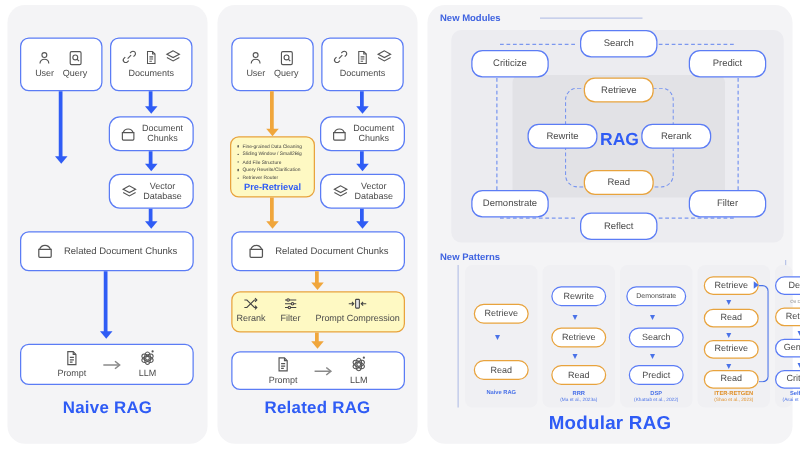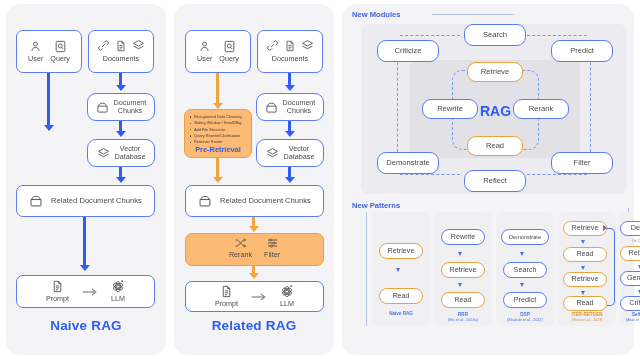--- a/index.html
+++ b/index.html
@@ -30,21 +30,21 @@
   svg{display:block;}
 
   
   .arrow{position:absolute;background:#2f5cf5;}
   .arrow.v{width:3.4px;}
   .arrow.orange{background:#f0a63c;}
   .ahead{position:absolute;width:0;height:0;border-left:5px solid transparent;border-right:5px solid transparent;border-top:6px solid #2f5cf5;}
   .ahead.orange{border-top-color:#f0a63c;}
 
   
-  .orange-panel{position:absolute;box-sizing:border-box;background:#fdba74;border:1.1px solid #e8a33d;border-radius:7px;}
+  .orange-panel{position:absolute;box-sizing:border-box;background:#fef9c3;border:1.1px solid #e8a33d;border-radius:7px;}
   .bullets{margin:0;padding:4px 4px 0 9px;list-style:none;}
   .bullets li{position:relative;font-size:3.9px;color:#3d3d3d;line-height:1.62;white-space:nowrap;}
   .bullets li:before{content:"";position:absolute;left:-4.5px;top:2.2px;width:1.6px;height:1.6px;background:#3d3d3d;border-radius:50%;}
   .sub-title{position:absolute;width:100%;text-align:center;color:#2f5cf5;font-size:7.4px;font-weight:bold;}
 
   
   .sec-label{position:absolute;color:#3f63e0;font-size:7.6px;font-weight:bold;}
   .sec-rule{position:absolute;height:1px;background:#b9c4e8;}
   .sec-rule.v{width:1px;height:auto;}
   .mod-stage{position:absolute;background:#ececf0;border-radius:8px;}
@@ -312,20 +312,28 @@
       </div>
       <div class="icon-col">
         <svg width="13" height="12" viewBox="0 0 24 24" fill="none" stroke="#444" stroke-width="1.7">
           <path d="M3 6h18M3 12h18M3 18h18"></path>
             <circle cx="8" cy="6" r="2" fill="#fae2c0"></circle>
             <circle cx="15" cy="12" r="2" fill="#fae2c0"></circle>
             <circle cx="10" cy="18" r="2" fill="#fae2c0"></circle>
         </svg>
         <span class="lbl">Filter</span>
       </div>
+      <div class="icon-col">
+        <svg width="20" height="12" viewBox="0 0 32 24" fill="none" stroke="#444" stroke-width="1.7">
+          <rect x="13" y="5" width="6" height="14" rx="1" fill="#e7e7e7"></rect>
+          <path d="M2 12h8M7 9l3 3-3 3"></path>
+            <path d="M30 12h-8M25 9l-3 3 3 3"></path>
+        </svg>
+        <span class="lbl">Prompt Compression</span>
+      </div>
     </div>
   </div>
 
   <div class="arrow v orange" style="left:252px;top:266px;height:10px;"></div>
   <div class="ahead orange" style="left:248.7px;top:273px;"></div>
 
   <div class="box" style="left:185px;top:281px;width:139px;height:31px;">
     <div class="icon-row" style="gap:13px;">
       <div class="icon-col">
         <svg width="13" height="13" viewBox="0 0 24 24" fill="none" stroke="#555" stroke-width="1.7">
@@ -491,14 +499,15 @@
   </div>
   <div class="chev" style="left:638px;top:288px;">▾</div>
   <div class="box round" style="left:620px;top:296px;width:44px;height:15px;">
     <span class="lbl">Criticize</span>
   </div>
   <div class="pat-cap cap-blue" style="left:618px;top:312px;width:48px;">
     <span class="n">Self-RAG</span>
     <span class="c">(Asai et al., 2023b)</span>
   </div>
 
+  <div class="panel-title" id="t-mod" style="left:342px;width:292px;">Modular RAG</div>
 
 </div>
 
 </body></html>

